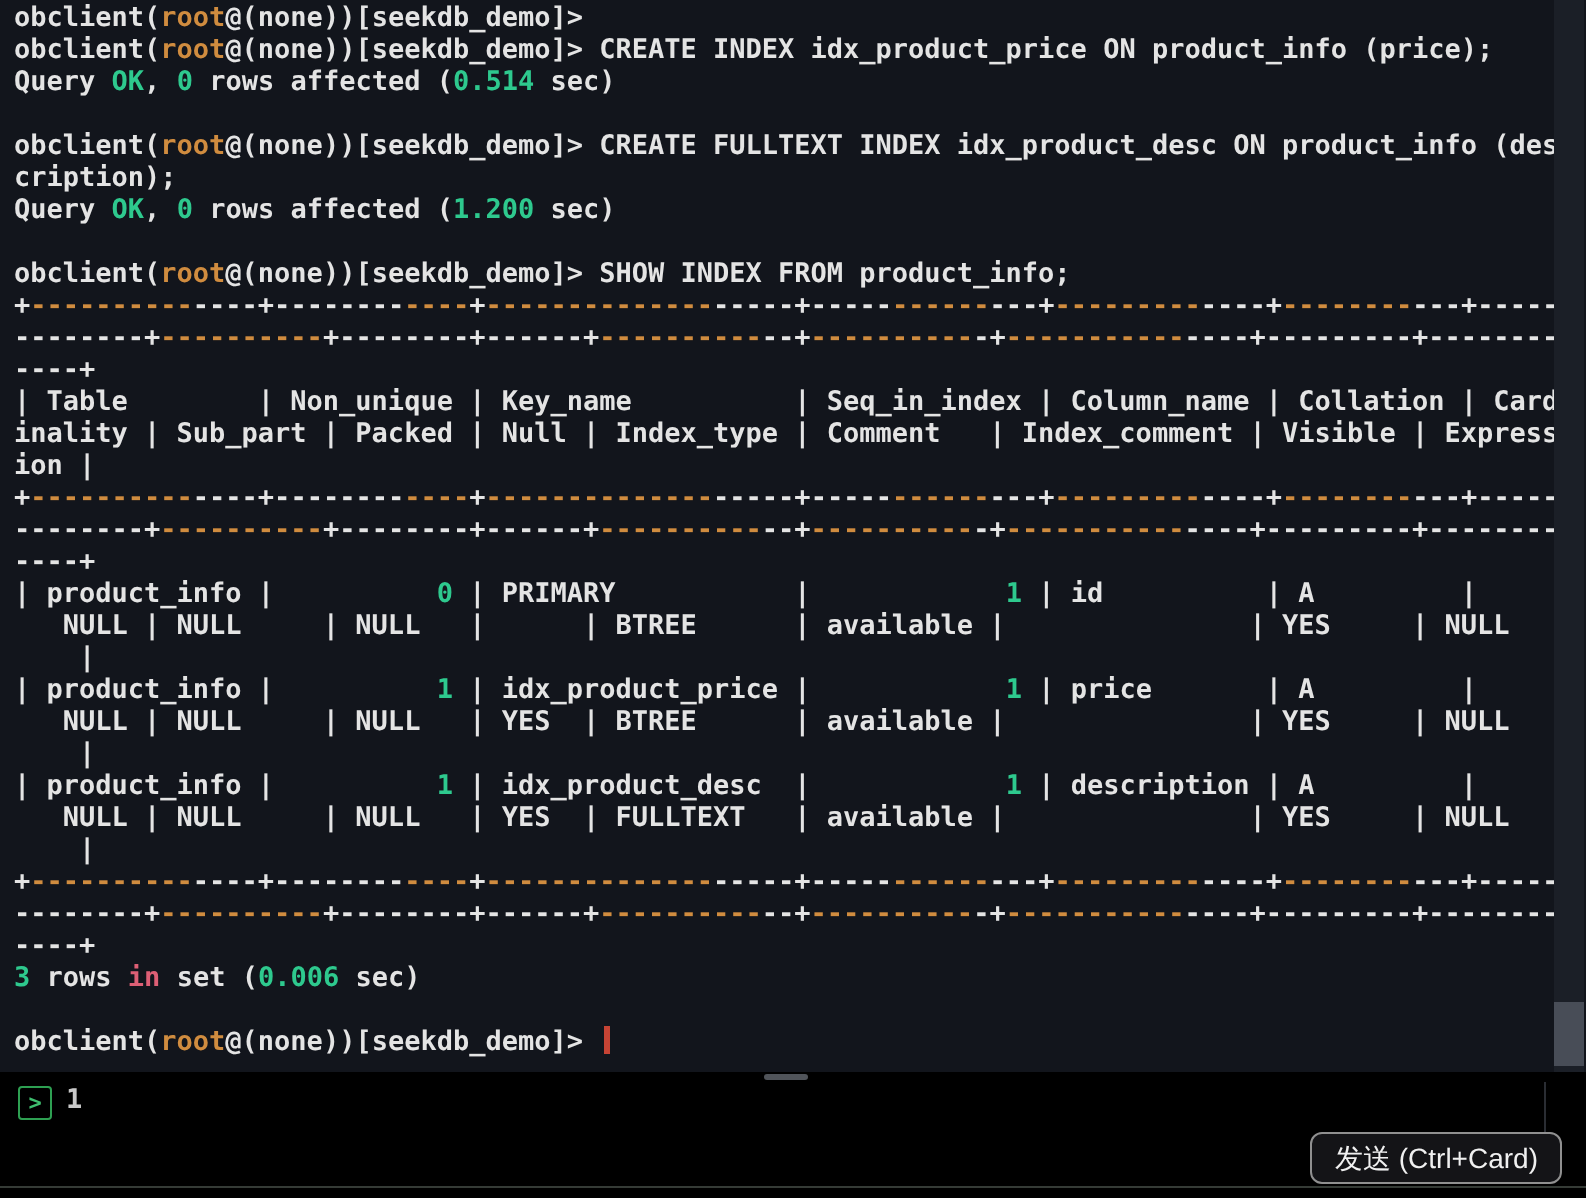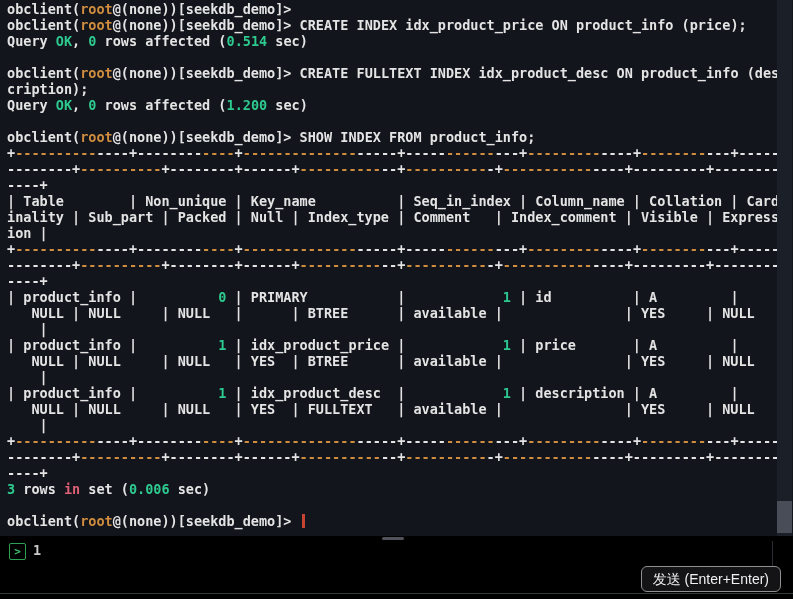--- a/index.html
+++ b/index.html
@@ -84,16 +84,16 @@
 
   <div class="divider">
     <div class="handle"></div>
   </div>
 
   <div class="editor">
     <div class="prompt-box">&gt;</div>
     <div class="line-no">1</div>
     <div class="editor-vline"></div>
     <div class="editor-hline"></div>
-    <button class="send-btn">发送 (Enter+Enter)</button>
+    <button class="send-btn">发送 (Ctrl+Card)</button>
   </div>
 
 </div>
 
 </body></html>

